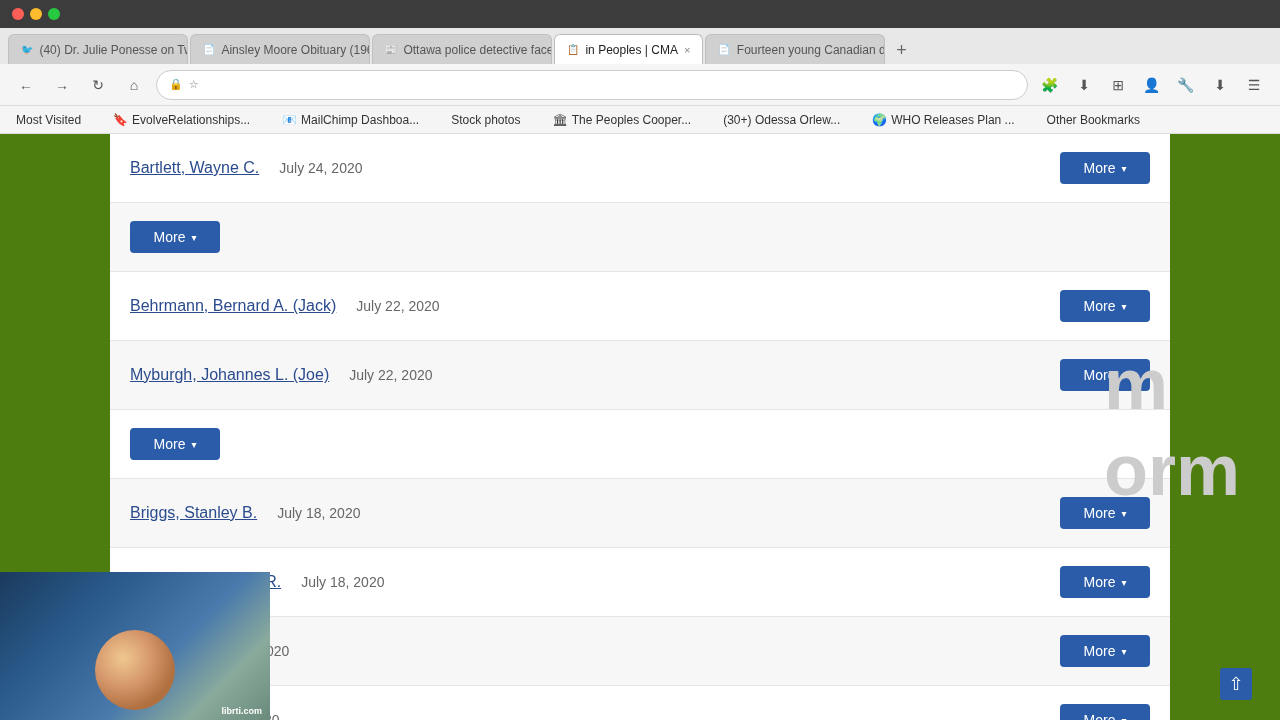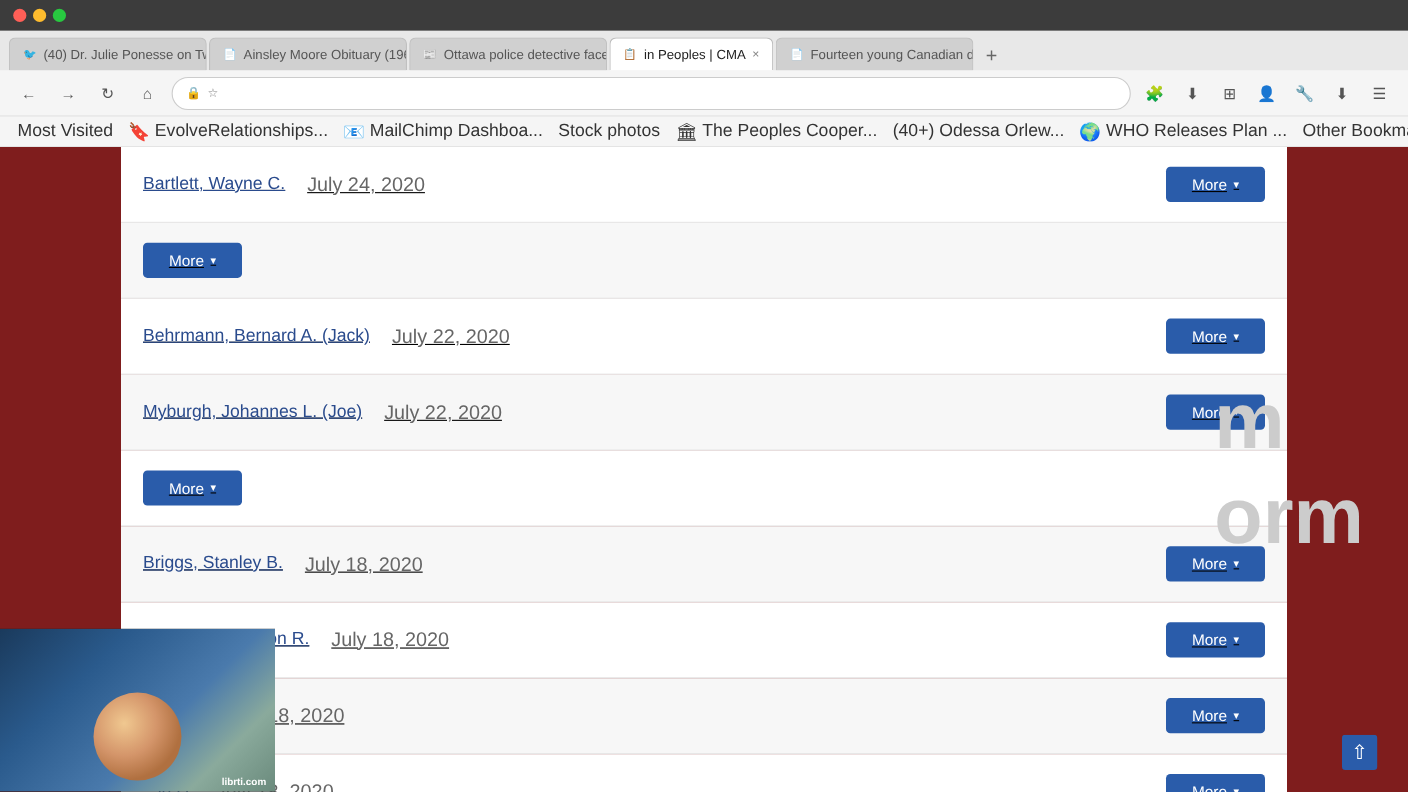--- a/index.html
+++ b/index.html
@@ -108,41 +108,40 @@
     .address-icon { color: #888; font-size: 11px; }
     .toolbar-icons { display: flex; gap: 6px; align-items: center; }
     .toolbar-icon { width: 28px; height: 28px; display: flex; align-items: center; justify-content: center; color: #555; font-size: 14px; cursor: pointer; border-radius: 4px; }
 
     .bookmarks-bar {
       background: #f5f5f5;
       height: 28px;
       display: flex;
       align-items: center;
       padding: 0 10px;
-      gap: 2px;
+      gap: 20px;
       border-bottom: 1px solid #ddd;
-      font-size: 16px;
+      font-size: 12px;
       color: #333;
       overflow: hidden;
     }
     .bookmark-item {
       display: flex; align-items: center; gap: 4px;
       padding: 2px 6px;
       border-radius: 3px;
       cursor: pointer;
       white-space: nowrap;
     }
 
     
     .page-content {
       flex: 1;
-      background: #7f1d1d;
+      background: #4d7c0f;
       overflow-y: auto;
       position: relative;
-      text-decoration: underline;
     }
 
     .list-container {
       max-width: 1100px;
       margin: 0 auto;
       padding: 0 20px;
     }
 
     .memorial-row {
       display: flex;
@@ -163,21 +162,21 @@
     }
     .memorial-name {
       color: #2a4b8d;
       font-size: 16px;
       font-weight: 500;
       text-decoration: underline;
       cursor: pointer;
     }
     .memorial-date {
       color: #666;
-      font-size: 18px;
+      font-size: 14px;
     }
 
     .more-btn {
       background: #2a5caa;
       color: #fff;
       border: none;
       border-radius: 4px;
       padding: 8px 18px;
       font-size: 14px;
       cursor: pointer;
@@ -188,21 +187,21 @@
       min-width: 90px;
       justify-content: center;
     }
     .chevron-down { font-size: 10px; }
 
     
     .video-overlay {
       position: absolute;
       bottom: 0;
       left: 0;
-      width: 250px;
+      width: 270px;
       height: 148px;
       background: #222;
       z-index: 100;
       display: flex;
       flex-direction: column;
       overflow: hidden;
     }
     .video-content {
       flex: 1;
       background: linear-gradient(135deg, #1a3a5c 0%, #2a5a8c 30%, #4a7aac 60%, #8aaa9c 80%, #6a8a7c 100%);
@@ -314,21 +313,21 @@
       <span>MailChimp Dashboa...</span>
     </div>
     <div class="bookmark-item">
       <span>Stock photos</span>
     </div>
     <div class="bookmark-item">
       <span>🏛</span>
       <span>The Peoples Cooper...</span>
     </div>
     <div class="bookmark-item">
-      <span>(40+) Odessa Orlew...</span>
+      <span>(30+) Odessa Orlew...</span>
     </div>
     <div class="bookmark-item">
       <span>🌍</span>
       <span>WHO Releases Plan ...</span>
     </div>
     <div class="bookmark-item">
       <span>Other Bookmarks</span>
     </div>
   </div>
 

